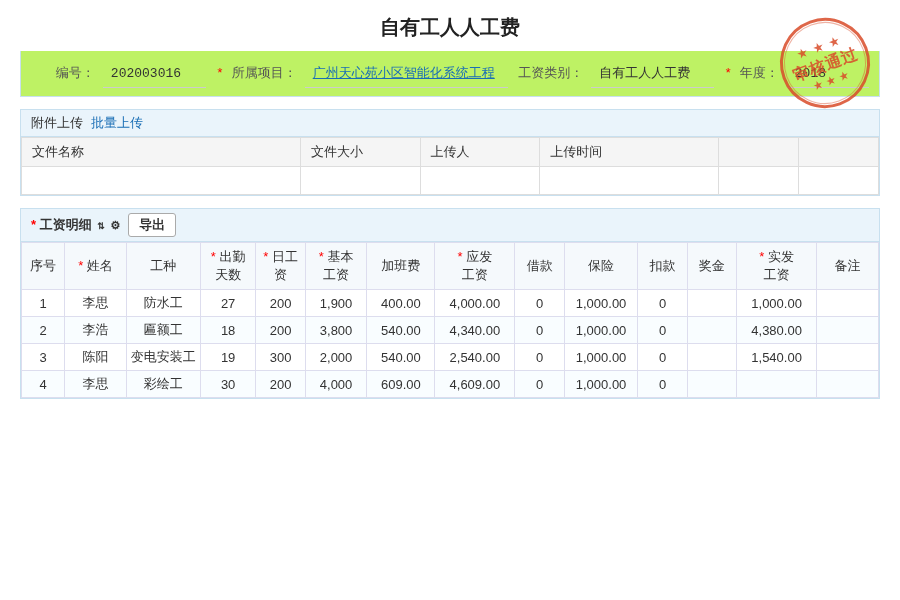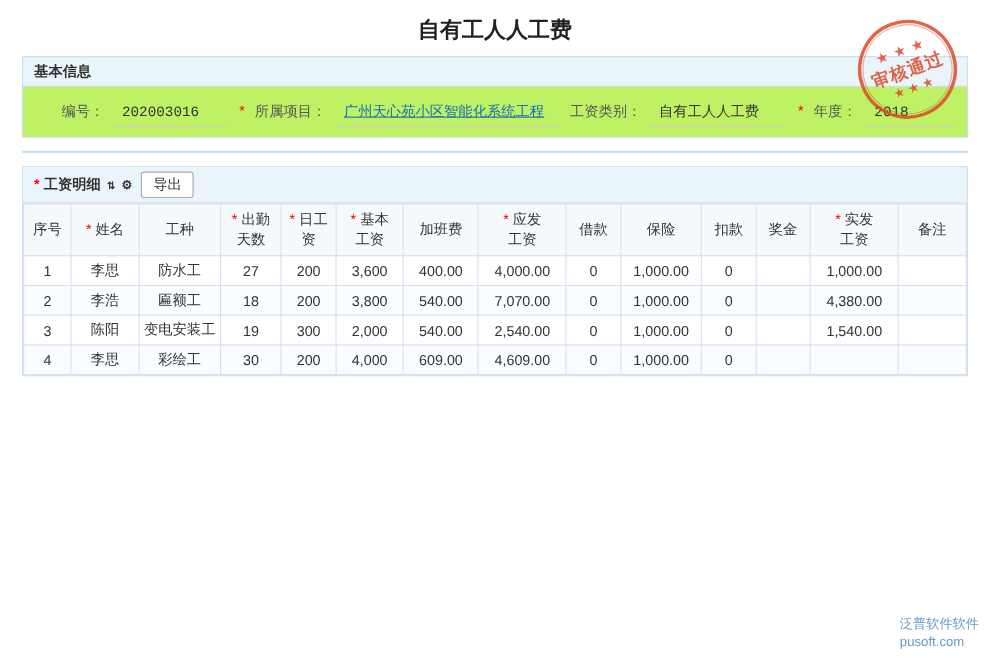--- a/index.html
+++ b/index.html
@@ -116,20 +116,21 @@
       font-weight: bold;
     }
     .export-btn {
       background: #fff;
       border: 1px solid #aaa;
       border-radius: 3px;
       padding: 2px 10px;
       font-size: 13px;
       cursor: pointer;
       color: #333;
+      font-weight: bold;
     }
     .salary-table {
       width: 100%;
       border-collapse: collapse;
       font-size: 13px;
     }
     .salary-table th {
       background: #f5f9fc;
       border: 1px solid #dde;
       padding: 5px 4px;
@@ -227,21 +228,20 @@
   <div class="stamp-container">
     <div class="stamp">
       <span class="stamp-text-top">★ ★ ★</span>
       <span class="stamp-text-main">审核通过</span>
       <span class="stamp-text-bottom">★ ★ ★</span>
     </div>
   </div>
 
   <div class="page-title">自有工人人工费</div>
 
-  <div class="section-header">基本信息</div>
   <div class="basic-info-section">
     <table class="info-table">
       <tbody>
           <tr>
         <td class="label-cell">编号：</td>
         <td class="value-cell" style="width:100px;">202003016</td>
         <td class="label-cell" style="width:80px;">
           <span style="color:red;">*</span> 所属项目：
         </td>
         <td class="value-cell" style="width:150px;">
@@ -250,20 +250,46 @@
         <td class="label-cell" style="width:80px;">工资类别：</td>
         <td class="value-cell" style="width:120px;">自有工人人工费</td>
         <td class="label-cell" style="width:60px;"><span style="color:red;">*</span> 年度：</td>
         <td class="value-cell" style="width:60px;">2018</td>
       </tr>
     </tbody>
       </table>
   </div>
 
   <div class="attach-section" style="margin-top:12px;">
+    <div class="attach-header">
+      <span class="attach-header-title">附件上传</span>
+      <a class="batch-upload-btn">批量上传</a>
+    </div>
+    <table class="attach-table">
+      <thead>
+        <tr>
+          <th style="width:280px;">文件名称</th>
+          <th style="width:120px;">文件大小</th>
+          <th style="width:120px;">上传人</th>
+          <th style="width:180px;">上传时间</th>
+          <th style="width:80px;"></th>
+          <th style="width:80px;"></th>
+        </tr>
+      </thead>
+      <tbody>
+        <tr>
+          <td></td>
+            <td></td>
+            <td></td>
+            <td></td>
+            <td></td>
+            <td></td>
+        </tr>
+      </tbody>
+    </table>
   </div>
 
   <div class="salary-section">
     <div class="salary-header">
       <span class="salary-header-title">
         <span style="color:red;">*</span> 工资明细
         <span class="sort-icon">⇅</span>
         <span class="settings-icon">⚙</span>
       </span>
       <button class="export-btn">导出</button>
@@ -287,39 +313,39 @@
           <th style="width:50px;">备注</th>
         </tr>
       </thead>
       <tbody id="salary-tbody">
       <tr>
             <td>1</td>
             <td>李思</td>
             <td>防水工</td>
             <td>27</td>
             <td>200</td>
-            <td>3,600</td>
+            <td>1,900</td>
             <td>400.00</td>
             <td>4,000.00</td>
             <td>0</td>
             <td>1,000.00</td>
             <td>0</td>
             <td></td>
             <td>1,000.00</td>
             <td></td>
           </tr>
           <tr>
             <td>2</td>
             <td>李浩</td>
             <td>匾额工</td>
             <td>18</td>
             <td>200</td>
             <td>3,800</td>
             <td>540.00</td>
-            <td>7,070.00</td>
+            <td>4,340.00</td>
             <td>0</td>
             <td>1,000.00</td>
             <td>0</td>
             <td></td>
             <td>4,380.00</td>
             <td></td>
           </tr>
           <tr>
             <td>3</td>
             <td>陈阳</td>
@@ -349,17 +375,13 @@
             <td>1,000.00</td>
             <td>0</td>
             <td></td>
             <td></td>
             <td></td>
           </tr>
         </tbody>
     </table>
   </div>
 
-  <div class="watermark">
-    <span>泛普软件</span>软件<br>
-    <span>pusoft.com</span>
-  </div>
 </div>
 
 </body></html>

